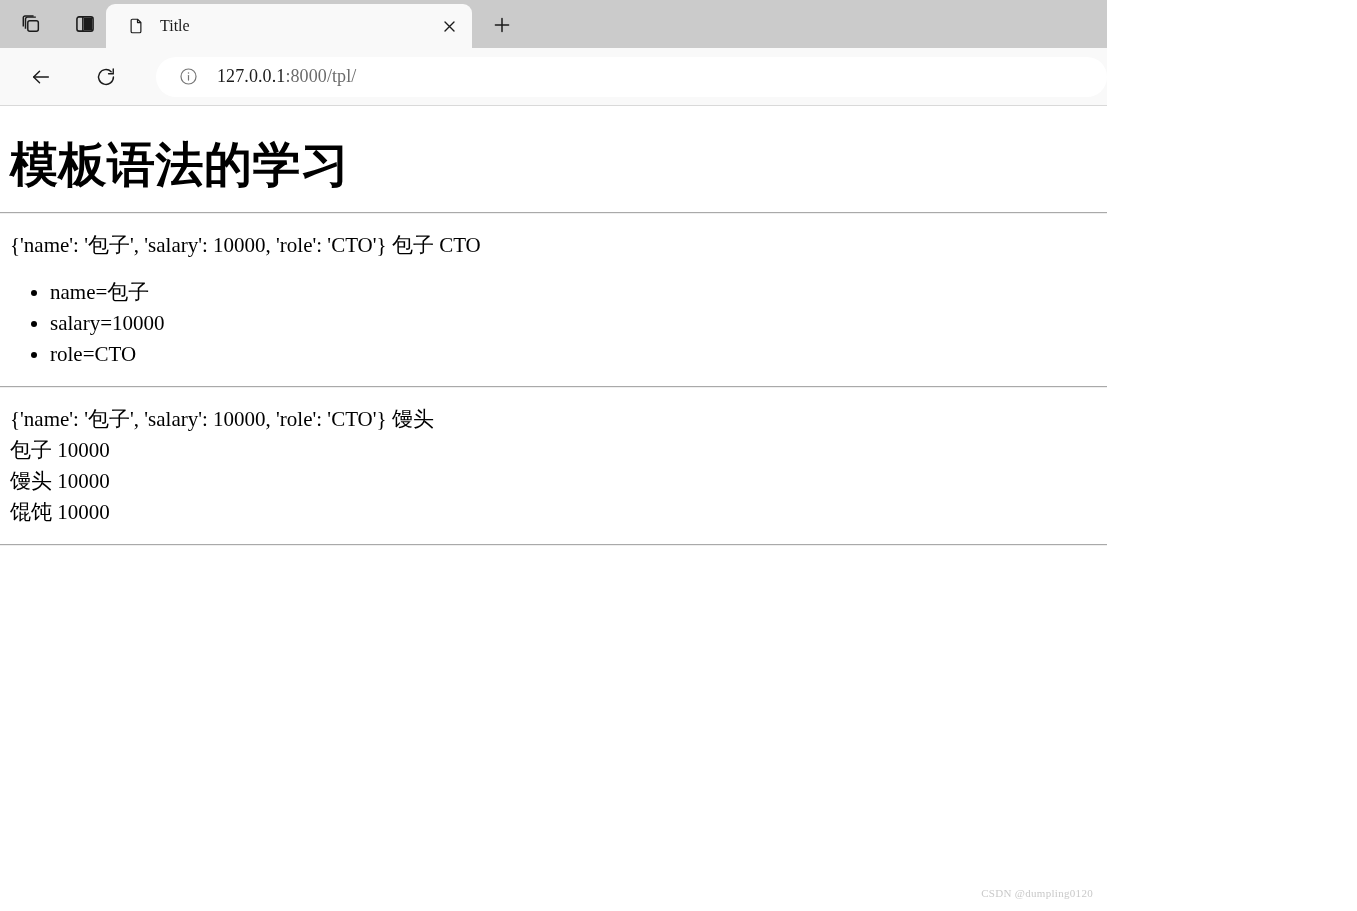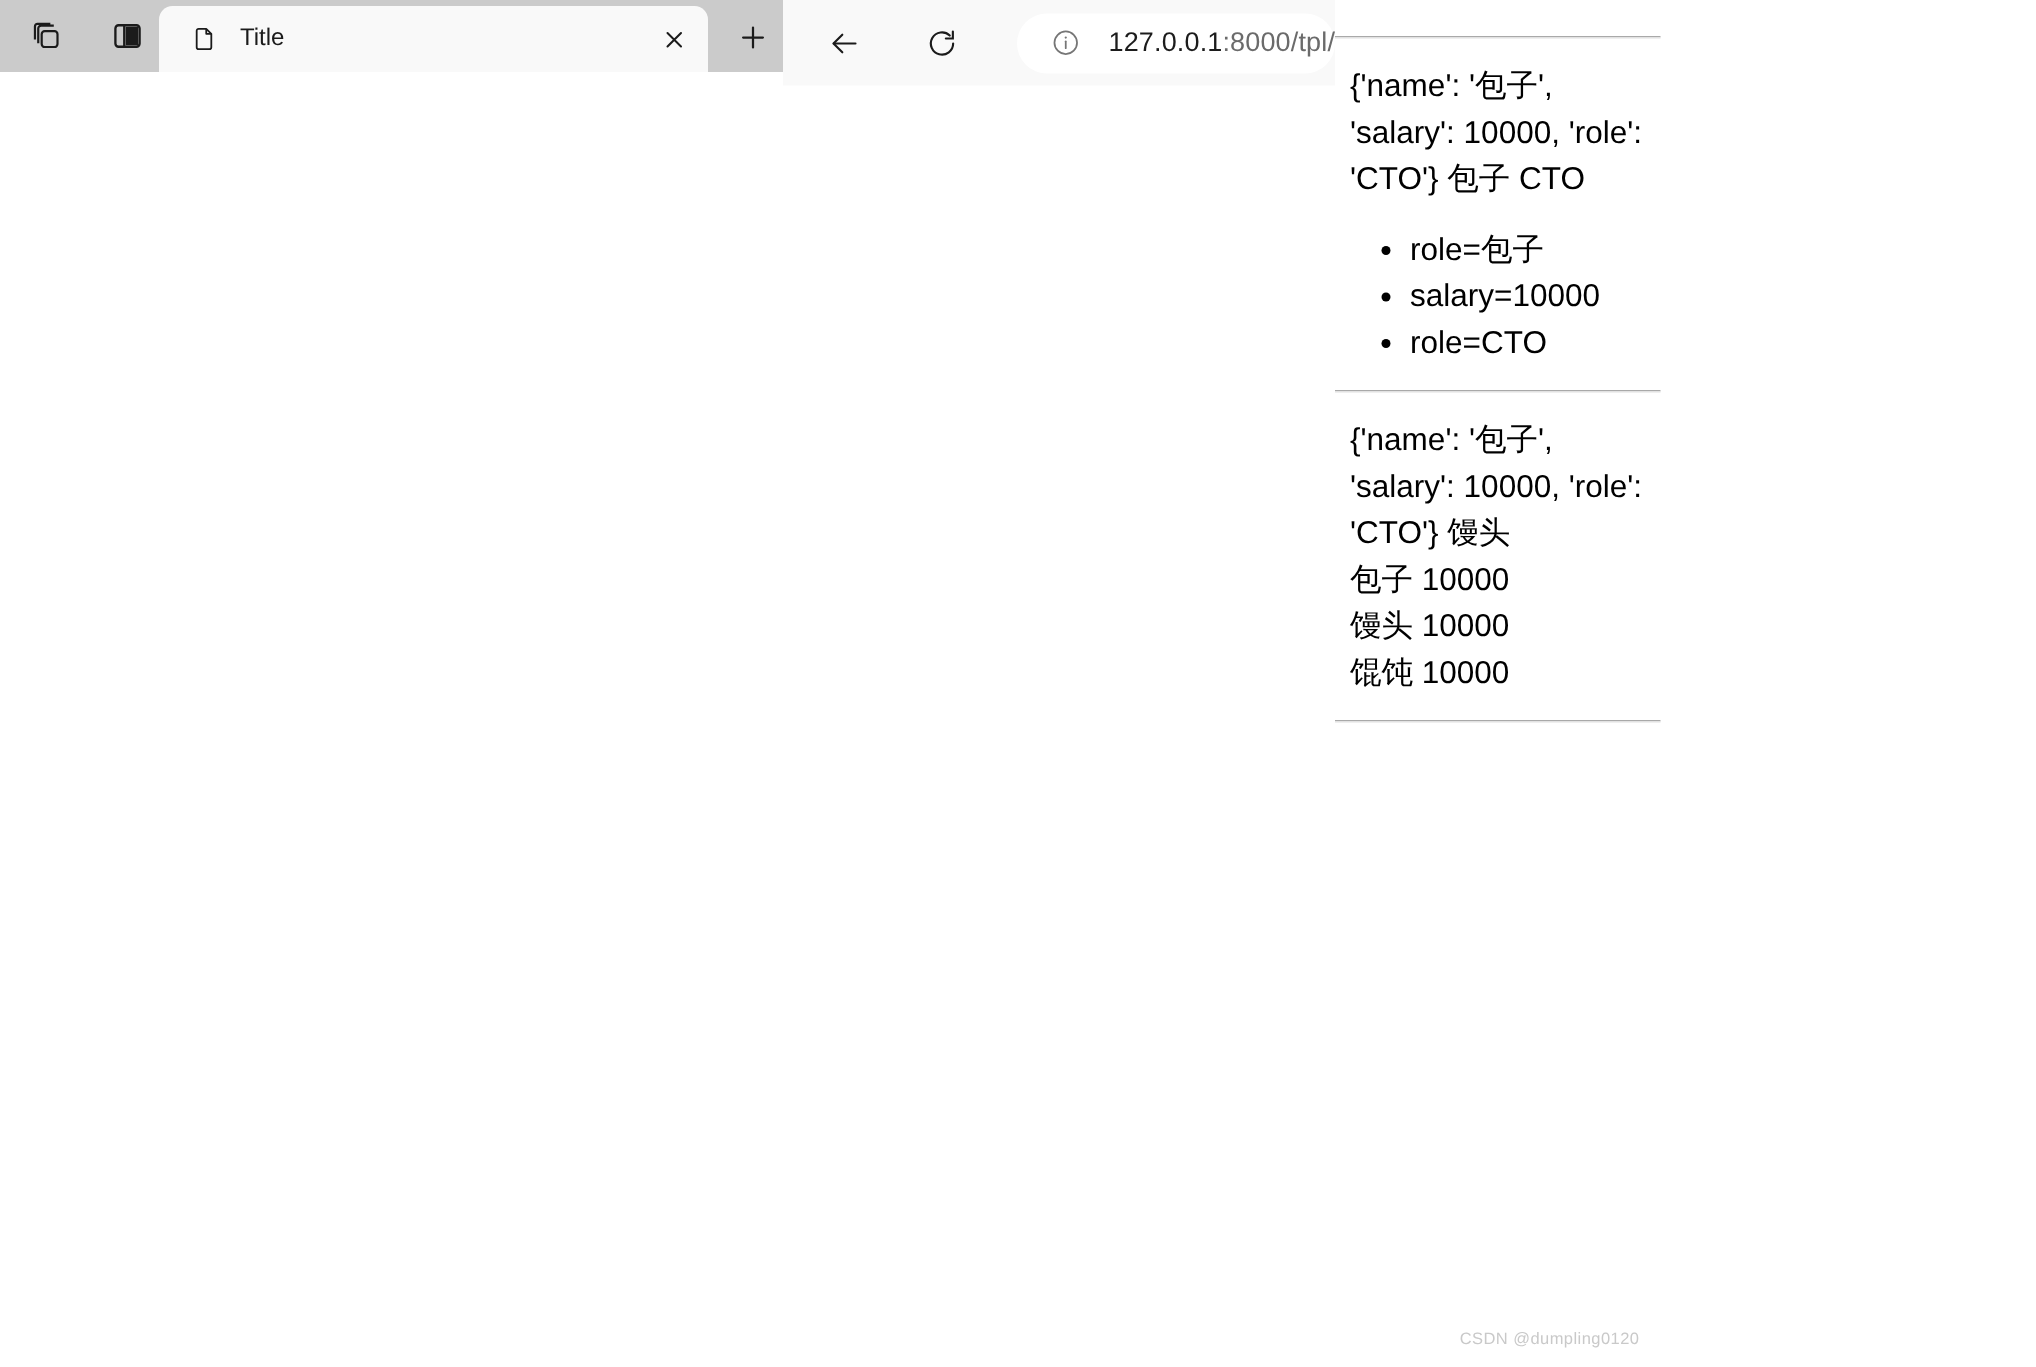--- a/index.html
+++ b/index.html
@@ -15,20 +15,22 @@
     font-family: "Liberation Sans", "DejaVu Sans", sans-serif;
     -webkit-font-smoothing: antialiased;
   }
 
   
   .browser {
     width: 1107px;
     height: 911px;
     position: relative;
     display: flex;
+    flex-direction: column;
+    font-family: Liberation Serif, serif;
   }
 
   .tabstrip {
     height: 48px;
     background: #cbcbcb;
     display: flex;
     align-items: flex-end;
     position: relative;
     flex: 0 0 auto;
   }
@@ -290,28 +292,29 @@
         </svg>
       </span>
       <span class="omnibox-url"><span class="host">127.0.0.1</span><span>:8000/tpl/</span></span>
     </div>
   </div>
   <div class="chrome-divider"></div>
 
   <div class="viewport">
     <div class="page">
 
+      <h1>模板语法的学习</h1>
 
 
       <hr>
 
       <p>{'name': '包子', 'salary': 10000, 'role': 'CTO'} 包子 CTO</p>
 
       <ul>
-        <li>role=包子</li>
+        <li>name=包子</li>
         <li>salary=10000</li>
         <li>role=CTO</li>
       </ul>
 
       <hr>
 
       <p>{'name': '包子', 'salary': 10000, 'role': 'CTO'} 馒头
 包子 10000
 馒头 10000
 馄饨 10000</p>

